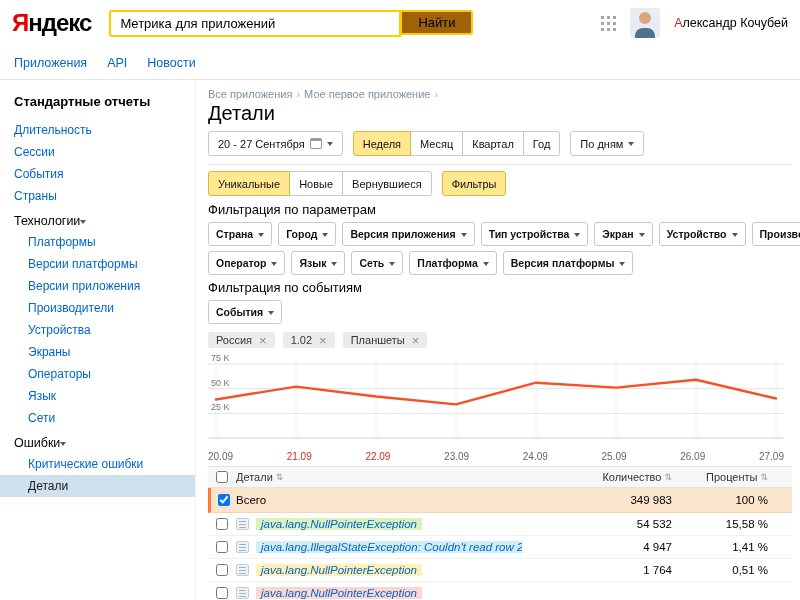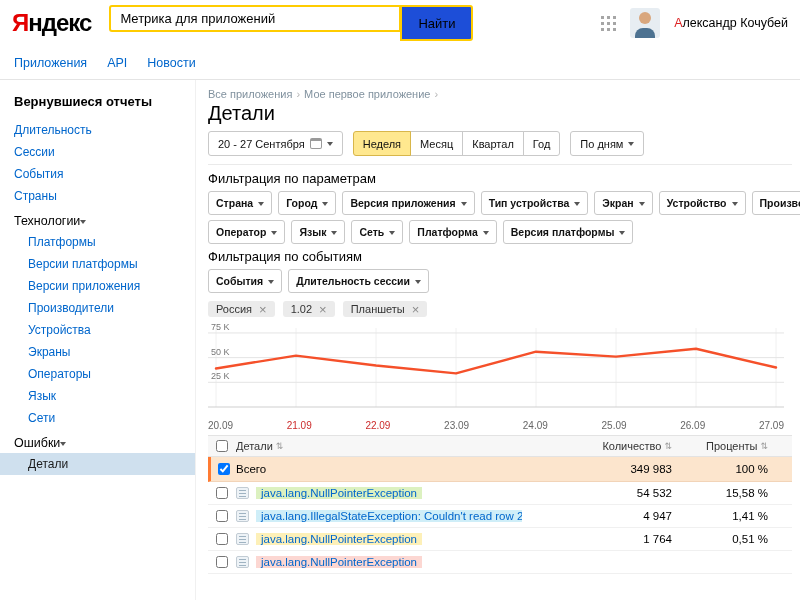--- a/index.html
+++ b/index.html
@@ -8,21 +8,21 @@
          font-family:"Liberation Sans",sans-serif; color:#000; }
   .page { width:800px; height:600px; overflow:hidden; display:flex; flex-direction:column; }
 
   
   .hdr { height:46px; display:flex; align-items:center; padding:0 12px; flex:0 0 auto; }
   .logo { font-size:24px; font-weight:bold; letter-spacing:-1px; text-decoration:none; color:#000; cursor:pointer; }
   .logo .ya { color:#e40000; }
   .search { display:flex; margin-left:18px; }
   .search input { width:292px; height:27px; border:2px solid #ffcc00; border-radius:3px 0 0 3px;
                   padding:0 9px; font:13px "Liberation Sans",sans-serif; outline:none; }
-  .search button { height:36px; margin-left:-1px; padding:0 16px; background:#1d4ed8;
+  .search button { height:25px; margin-left:-1px; padding:0 16px; background:#a16207;
                    border:2px solid #ffcc00; border-radius:0 3px 3px 0;
                    font:13px "Liberation Sans",sans-serif; cursor:pointer; }
   .hdr-right { margin-left:auto; display:flex; align-items:center; gap:14px; }
   .grid-ico { width:15px; height:15px; position:relative; cursor:pointer; }
   .grid-ico::before { content:""; position:absolute; width:3px; height:3px; background:#a6a6a6;
       box-shadow:6px 0 #a6a6a6,12px 0 #a6a6a6,0 6px #a6a6a6,6px 6px #a6a6a6,12px 6px #a6a6a6,
                  0 12px #a6a6a6,6px 12px #a6a6a6,12px 12px #a6a6a6; }
   .avatar { width:30px; height:30px; border-radius:3px; background:#e7edf2; position:relative;
             overflow:hidden; cursor:pointer; flex:0 0 auto; }
   .avatar::before { content:""; position:absolute; left:9px; top:4px; width:12px; height:12px;
@@ -90,21 +90,21 @@
   .thead { height:22px; background:#f7f7f7; border-top:1px solid #e3e3e3; border-bottom:1px solid #e3e3e3;
            color:#333; font-size:11px; }
   .cell-cb { width:28px; display:flex; justify-content:center; flex:0 0 auto; }
   input[type=checkbox] { width:12px; height:12px; margin:0; cursor:pointer; }
   .cell-ico { width:20px; flex:0 0 auto; display:flex; }
   .licon { width:13px; height:12px; border:1px solid #c2ccd4; border-radius:2px;
       background:linear-gradient(#9fb3c2 0 0) no-repeat 2px 2px/7px 1px,
                  linear-gradient(#9fb3c2 0 0) no-repeat 2px 5px/7px 1px,
                  linear-gradient(#9fb3c2 0 0) no-repeat 2px 8px/7px 1px, #eef3f7; }
   .cell-name { flex:1; min-width:0; overflow:hidden; white-space:nowrap; }
-  .cell-name a { color:#0066cc; text-decoration:none; cursor:pointer; }
+  .cell-name a { color:#0066cc; text-decoration:none; cursor:pointer;font-style:italic; }
   .hl { padding:2px 5px; border-radius:2px; }
   .hl-green { background:#dcf1c0; }
   .hl-blue { background:#cfeef8; }
   .hl-yellow { background:#fdf0b8; }
   .hl-red { background:#fcd7d2; }
   .cell-count { width:150px; text-align:right; flex:0 0 auto; }
   .cell-pct { width:120px; text-align:right; flex:0 0 auto; padding-right:24px; }
   .trow.total { background:#fce5cd; border-left:3px solid #ff7b33; border-bottom:1px solid #f2d4b8; height:25px; }
   .trow.total .cell-cb { width:25px; }
   .th-label { cursor:pointer; display:inline-flex; align-items:center; }
@@ -130,21 +130,21 @@
 
   <div class="nav">
     <a>Приложения</a>
     <a>API</a>
     <a>Новости</a>
   </div>
 
   <div class="main">
 
     <div class="sb">
-      <div class="sb-title">Вернувшиеся отчеты</div>
+      <div class="sb-title">Стандартные отчеты</div>
       <a>Длительность</a>
       <a>Сессии</a>
       <a>События</a>
       <a>Страны</a>
 
       <div class="sb-group">
         <span>Технологии</span>
         <span class="chev"></span>
       </div>
       <a class="child">Платформы</a>
@@ -154,20 +154,21 @@
       <a class="child">Устройства</a>
       <a class="child">Экраны</a>
       <a class="child">Операторы</a>
       <a class="child">Язык</a>
       <a class="child">Сети</a>
 
       <div class="sb-group">
         <span>Ошибки</span>
         <span class="chev"></span>
       </div>
+      <a class="child">Критические ошибки</a>
       <a class="child cur">Детали</a>
     </div>
 
     <div class="content">
 
       <div class="crumbs">
         <span class="c">Все приложения</span><span class="sep">›</span><span class="c">Мое первое приложение</span><span class="sep">›</span>
       </div>
 
       <h1 class="title">Детали</h1>
@@ -183,20 +184,28 @@
           <button class="btn">Месяц</button>
           <button class="btn">Квартал</button>
           <button class="btn">Год</button>
         </div>
         <button class="btn">
           <span>По дням</span>
           <span class="chev"></span>
         </button>
       </div>
 
+      <div class="row tabs">
+        <div class="seg">
+          <button class="btn sel">Уникальные</button>
+          <button class="btn">Новые</button>
+          <button class="btn">Вернувшиеся</button>
+        </div>
+        <button class="btn sel">Фильтры</button>
+      </div>
 
       <div class="flt-label">Фильтрация по параметрам</div>
       <div class="flt-row">
         <button class="btn">
             <span>Страна</span>
             <span class="chev"></span>
           </button>
         <button class="btn">
             <span>Город</span>
             <span class="chev"></span>
@@ -241,24 +250,20 @@
         <button class="btn">
             <span>Версия платформы</span>
             <span class="chev"></span>
           </button>
       </div>
 
       <div class="flt-label">Фильтрация по событиям</div>
       <div class="flt-row">
         <button class="btn">
             <span>События</span>
-            <span class="chev"></span>
-          </button>
-        <button class="btn">
-            <span>Длительность сессии</span>
             <span class="chev"></span>
           </button>
       </div>
 
       <div class="chips">
         <span class="chip">
             <span>Россия</span>
             <span class="x"></span>
           </span>
         <span class="chip">

